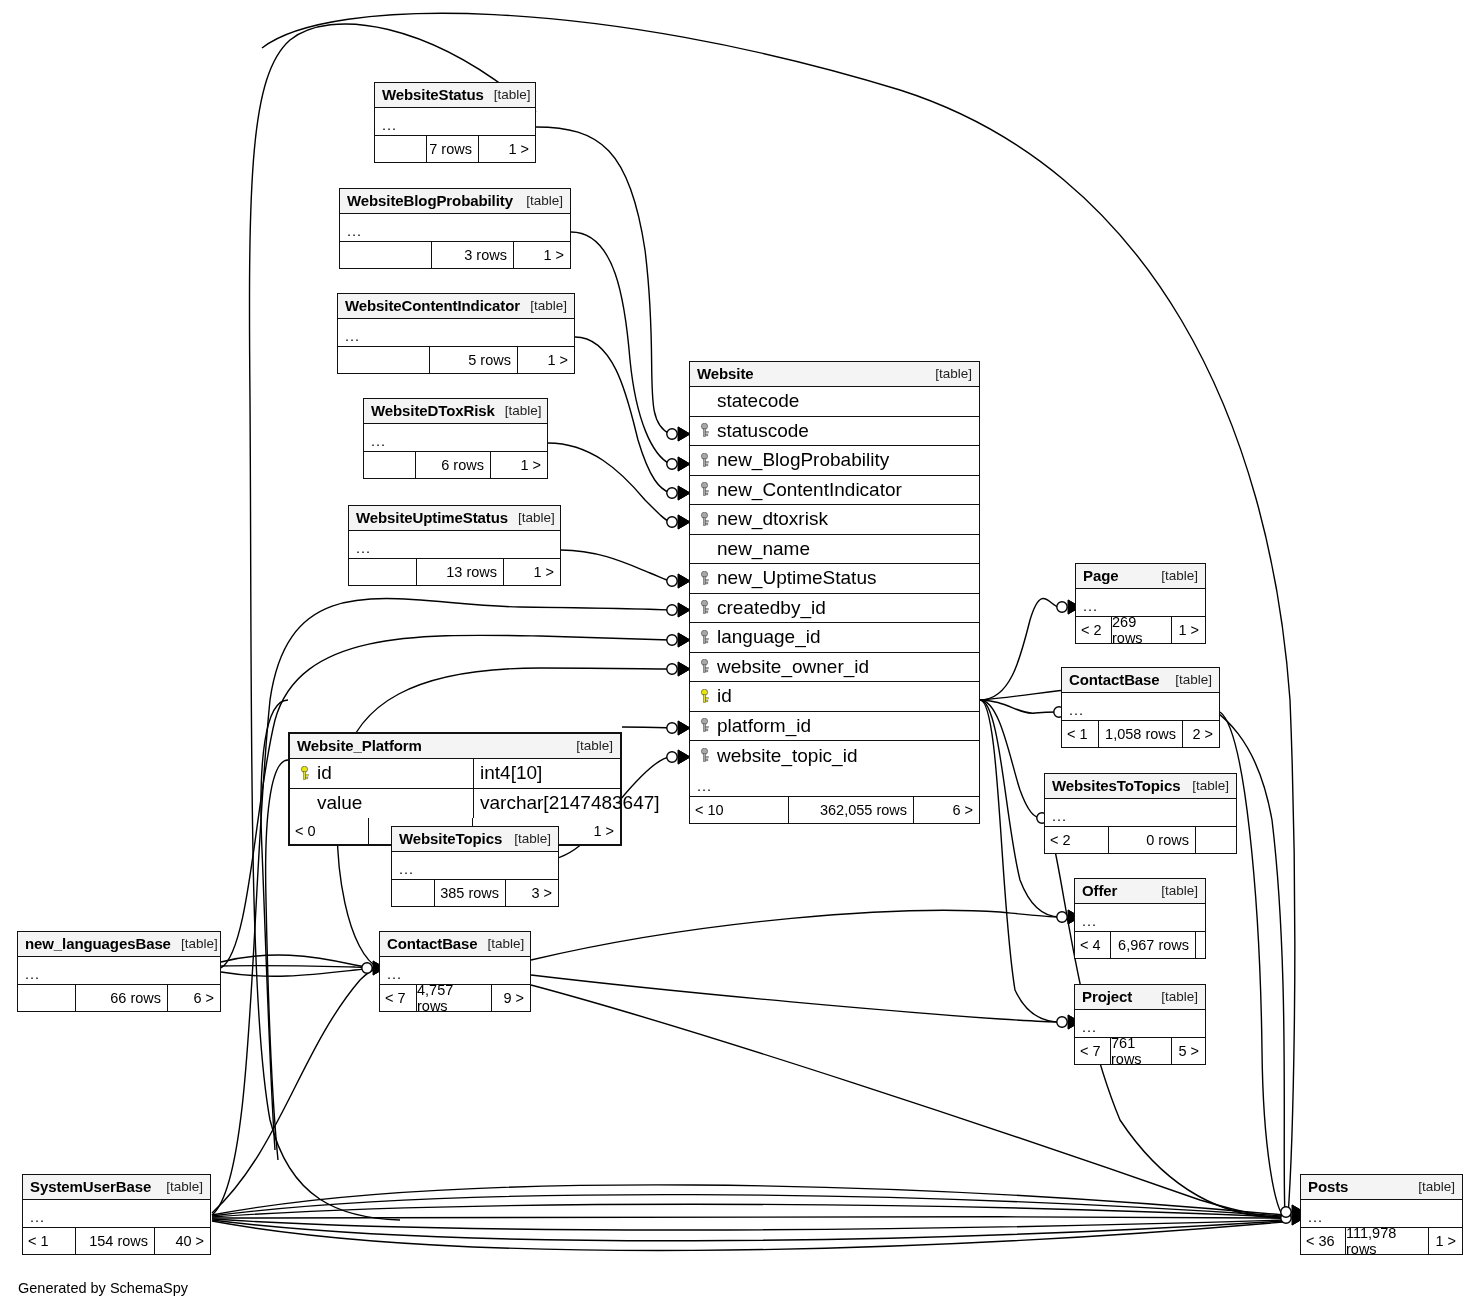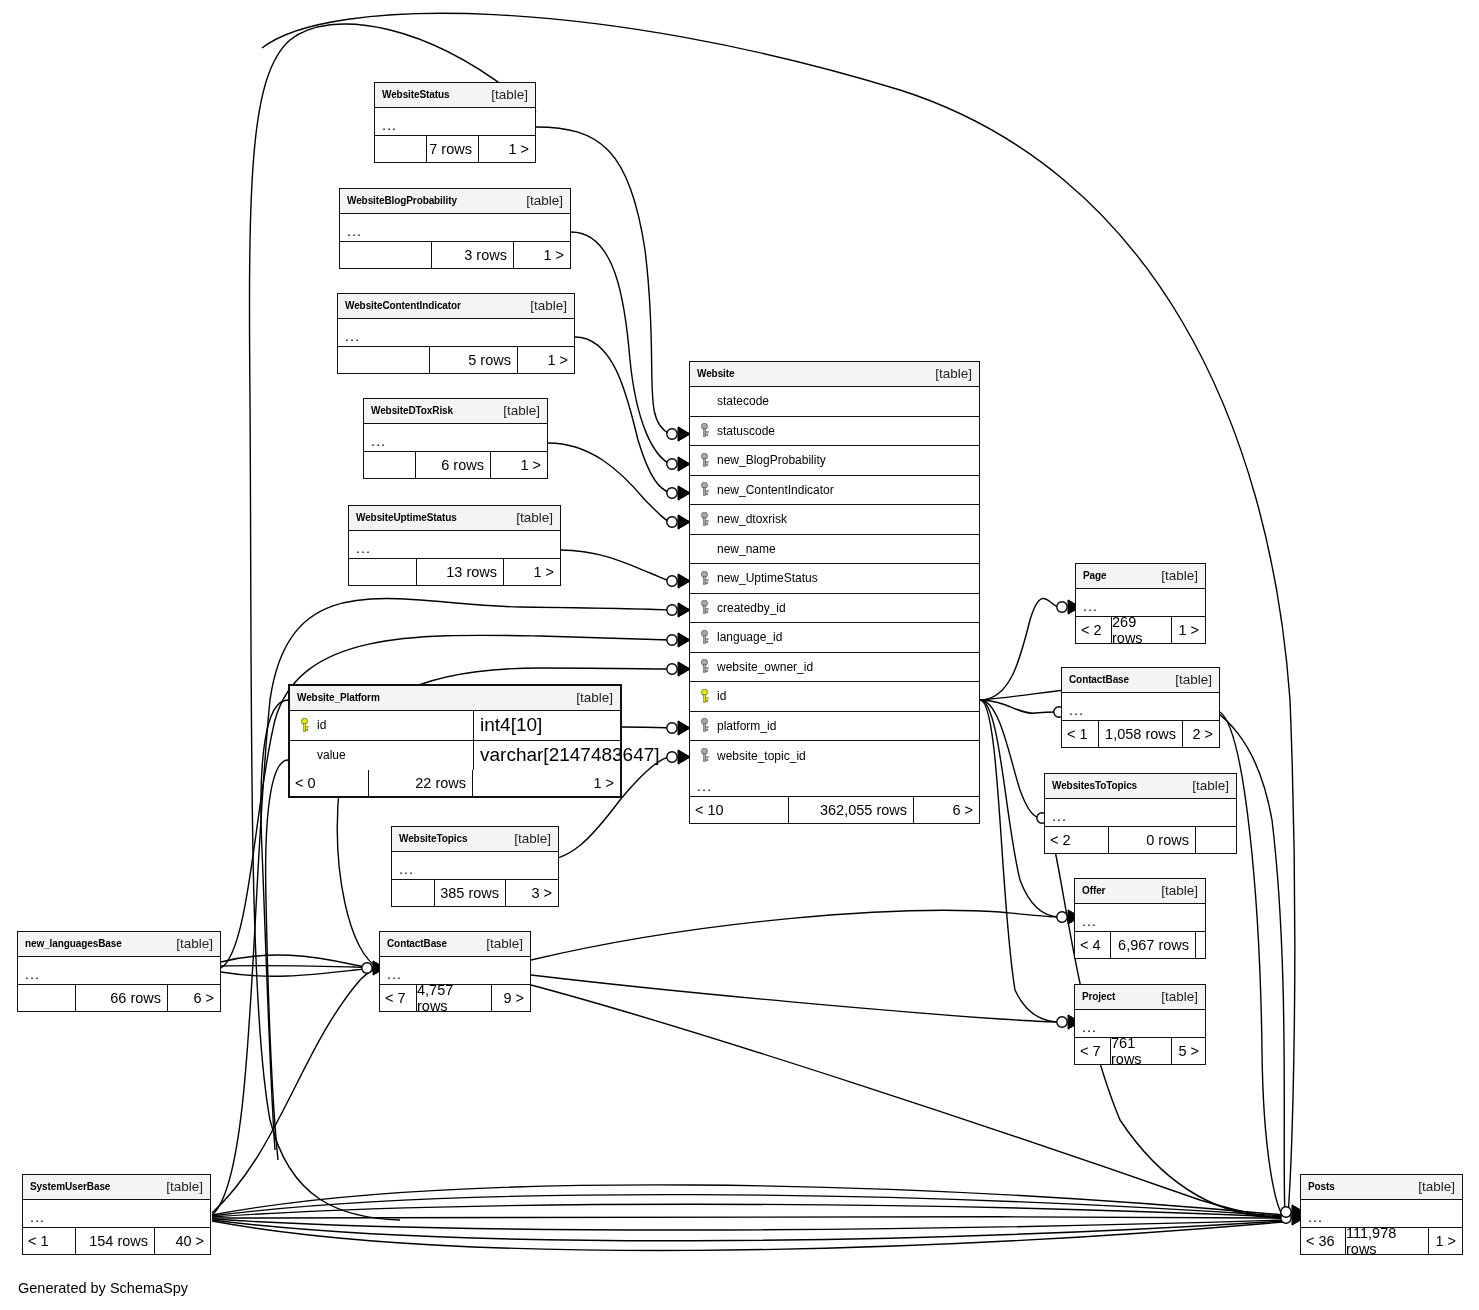--- a/index.html
+++ b/index.html
@@ -49,35 +49,36 @@
     position: absolute;
     border: 1.6px solid #111111;
     background: #ffffff;
     box-sizing: border-box;
     font-size: 14.5px;
     color: #000000;
     z-index: 5;
   }
   .table-box.thick {
     border-width: 2.6px;
+    margin-top: 48px;
   }
   .tbl-header {
     display: flex;
     align-items: center;
     justify-content: space-between;
     background: #f4f4f4;
     border-bottom: 1.4px solid #111111;
     padding: 2px 7px 3px 7px;
     height: 25px;
     box-sizing: border-box;
     white-space: nowrap;
   }
   .tbl-name {
     font-weight: bold;
-    font-size: 10px;
+    font-size: 15px;
     letter-spacing: -0.1px;
   }
   .tbl-tag {
     font-size: 13.5px;
     color: #222222;
     padding-left: 10px;
   }
   .tbl-cols {
     background: #ffffff;
   }
@@ -93,21 +94,21 @@
   .col-row:last-child { border-bottom: none; }
   .col-key {
     width: 16px;
     min-width: 16px;
     display: inline-flex;
     align-items: center;
     justify-content: center;
     margin-right: 5px;
   }
   .col-name {
-    font-size: 12px;
+    font-size: 19px;
     flex: 1;
     overflow: hidden;
   }
   .col-type {
     border-left: 1.2px solid #111111;
     padding-left: 6px;
     font-size: 19px;
     height: 100%;
     display: flex;
     align-items: center;

